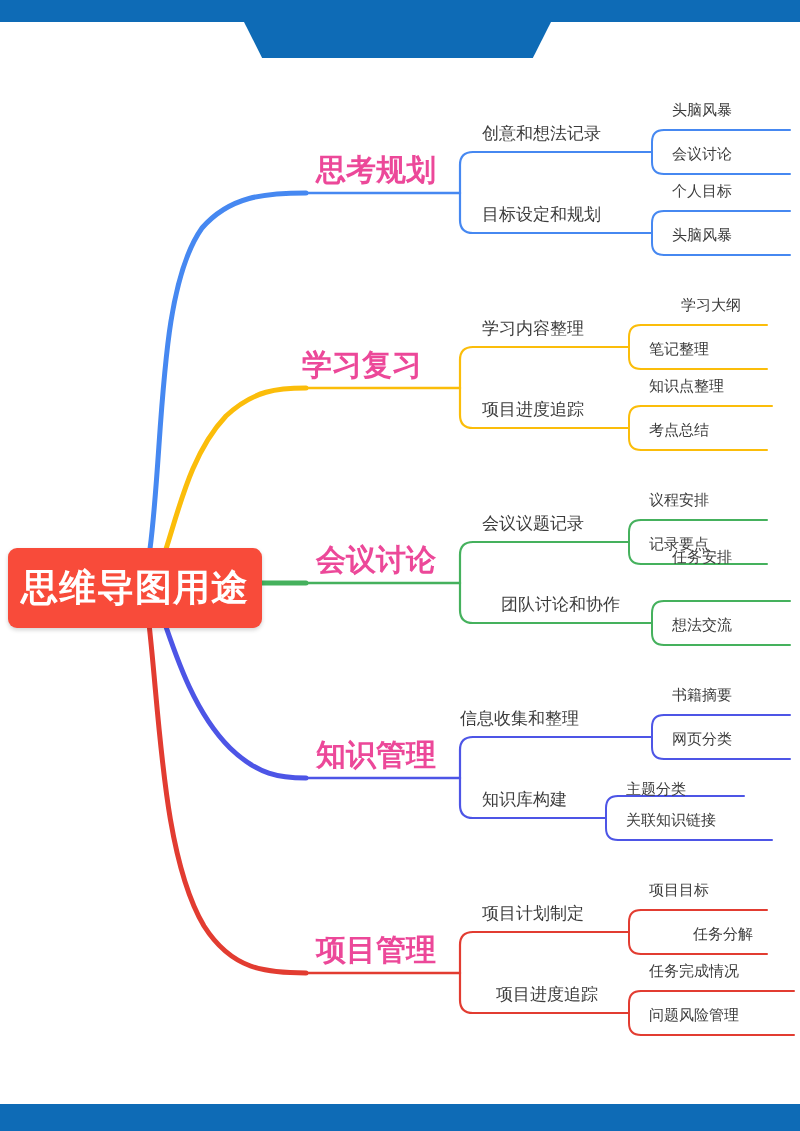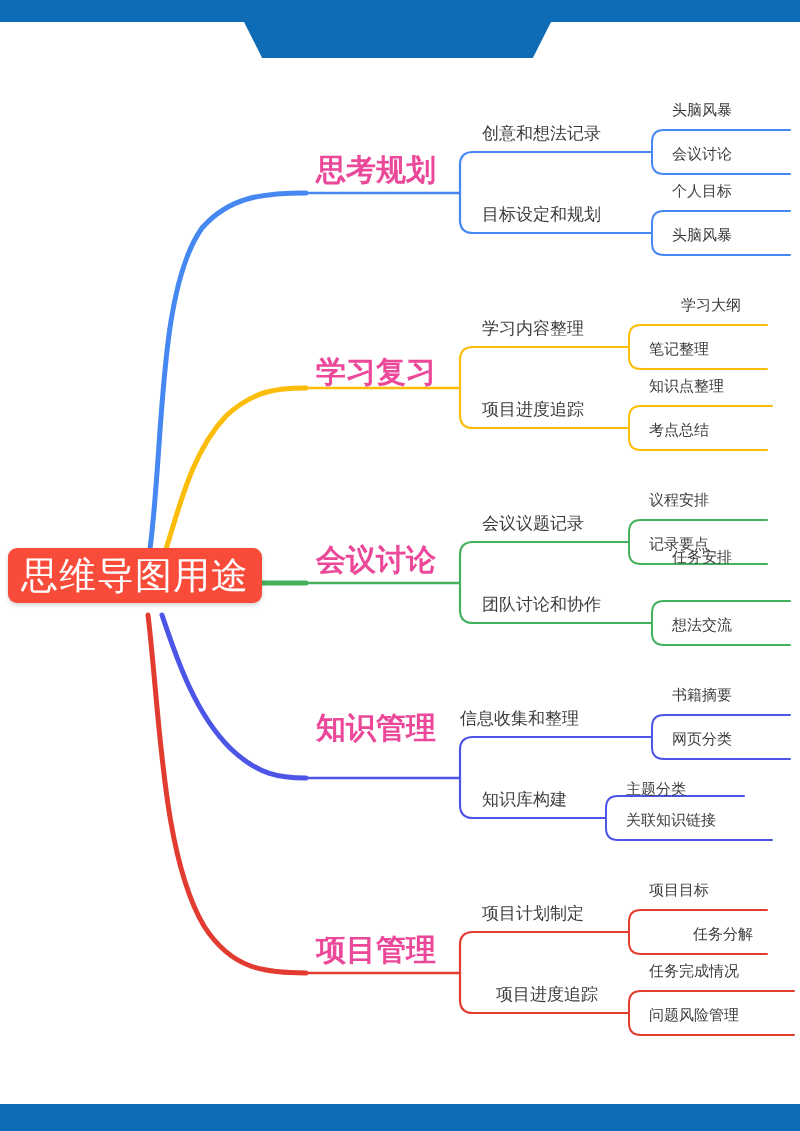--- a/index.html
+++ b/index.html
@@ -16,23 +16,23 @@
   .page-title{
     position:absolute;left:0;top:16px;width:800px;text-align:center;
     color:#ffffff;font-size:32px;font-weight:bold;letter-spacing:3px;line-height:34px;
   }
   
   .bottom-bar{position:absolute;left:0;top:1104px;width:800px;height:27px;}
   
   svg.links{position:absolute;left:0;top:0;z-index:1;}
   
   .root-node{
-    position:absolute;left:8px;top:548px;width:254px;height:55px;z-index:3;
+    position:absolute;left:8px;top:548px;width:254px;height:80px;z-index:3;
     border-radius:9px;display:flex;align-items:center;justify-content:center;
-    color:#ffffff;font-size:37px;font-weight:normal;letter-spacing:1px;
+    color:#ffffff;font-size:37px;font-weight:bold;letter-spacing:1px;
     box-shadow:0 2px 4px rgba(0,0,0,.18);
   }
   
   .nodes div{position:absolute;white-space:nowrap;z-index:2;line-height:1;}
   .branch-label{font-size:30px;font-weight:bold;color:#ec4899;}
   .child-label{font-size:17px;color:#3c3c3c;}
   .leaf-label{font-size:15px;color:#3c3c3c;}
 </style>
 </head>
 <body>
@@ -100,35 +100,35 @@
     </svg>
 
   <div class="nodes" id="nodes">
       <div class="branch-label" style="left: 316px; top: 155px;">思考规划</div>
       <div class="child-label" style="left: 482px; top: 125px;">创意和想法记录</div>
       <div class="leaf-label" style="left: 672px; top: 102px;">头脑风暴</div>
       <div class="leaf-label" style="left: 672px; top: 146px;">会议讨论</div>
       <div class="child-label" style="left: 482px; top: 206px;">目标设定和规划</div>
       <div class="leaf-label" style="left: 672px; top: 183px;">个人目标</div>
       <div class="leaf-label" style="left: 672px; top: 227px;">头脑风暴</div>
-      <div class="branch-label" style="left: 316px; top: 350px; margin-top: 7px;">学习复习</div>
+      <div class="branch-label" style="left: 302px; top: 350px;">学习复习</div>
       <div class="child-label" style="left: 482px; top: 320px;">学习内容整理</div>
       <div class="leaf-label" style="left: 649px; top: 297px; margin-left: 32px;">学习大纲</div>
       <div class="leaf-label" style="left: 649px; top: 341px;">笔记整理</div>
       <div class="child-label" style="left: 482px; top: 401px;">项目进度追踪</div>
       <div class="leaf-label" style="left: 649px; top: 378px;">知识点整理</div>
       <div class="leaf-label" style="left: 649px; top: 422px;">考点总结</div>
       <div class="branch-label" style="left: 316px; top: 545px;">会议讨论</div>
       <div class="child-label" style="left: 482px; top: 515px;">会议议题记录</div>
       <div class="leaf-label" style="left: 649px; top: 492px;">议程安排</div>
       <div class="leaf-label" style="left: 649px; top: 536px;">记录要点</div>
-      <div class="child-label" style="left: 482px; top: 596px;">团队讨论和协作</div>
+      <div class="child-label" style="left: 501px; top: 596px;">团队讨论和协作</div>
       <div class="leaf-label" style="left: 672px; top: 549px;">任务安排</div>
       <div class="leaf-label" style="left: 672px; top: 617px;">想法交流</div>
-      <div class="branch-label" style="left: 316px; top: 713px;">知识管理</div>
+      <div class="branch-label" style="left: 316px; top: 740px;">知识管理</div>
       <div class="child-label" style="left: 460px; top: 710px;">信息收集和整理</div>
       <div class="leaf-label" style="left: 672px; top: 687px;">书籍摘要</div>
       <div class="leaf-label" style="left: 672px; top: 731px;">网页分类</div>
       <div class="child-label" style="left: 482px; top: 791px;">知识库构建</div>
       <div class="leaf-label" style="left: 626px; top: 768px; margin-top: 13px;">主题分类</div>
       <div class="leaf-label" style="left: 626px; top: 812px;">关联知识链接</div>
       <div class="branch-label" style="left: 316px; top: 935px;">项目管理</div>
       <div class="child-label" style="left: 482px; top: 905px;">项目计划制定</div>
       <div class="leaf-label" style="left: 649px; top: 882px;">项目目标</div>
       <div class="leaf-label" style="left: 649px; top: 926px; margin-left: 44px;">任务分解</div>

